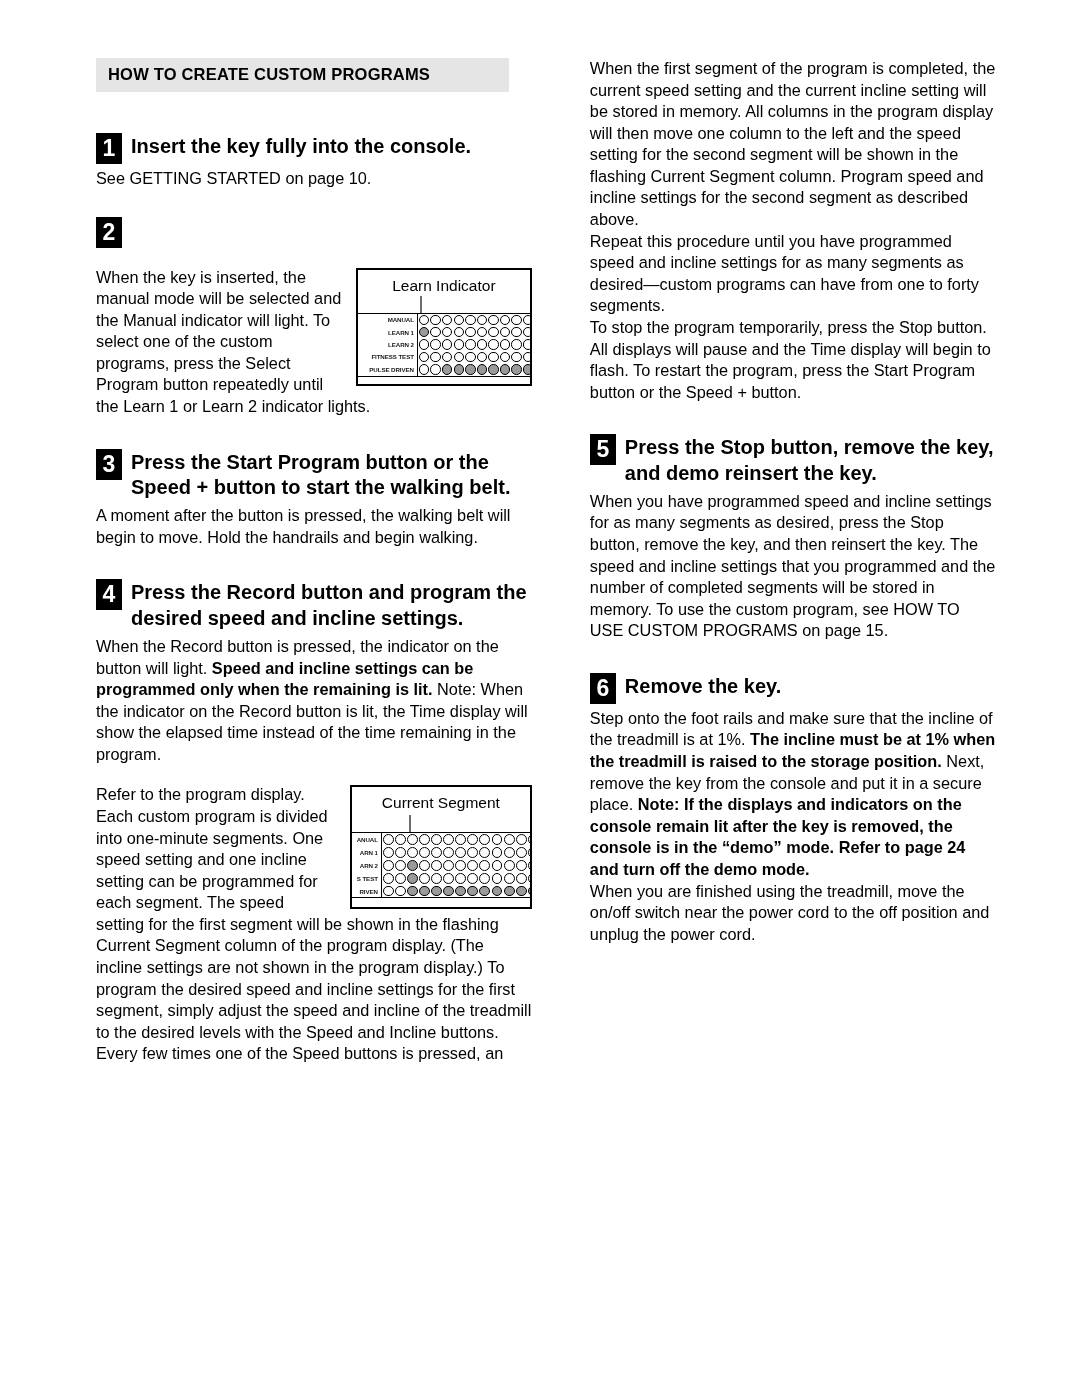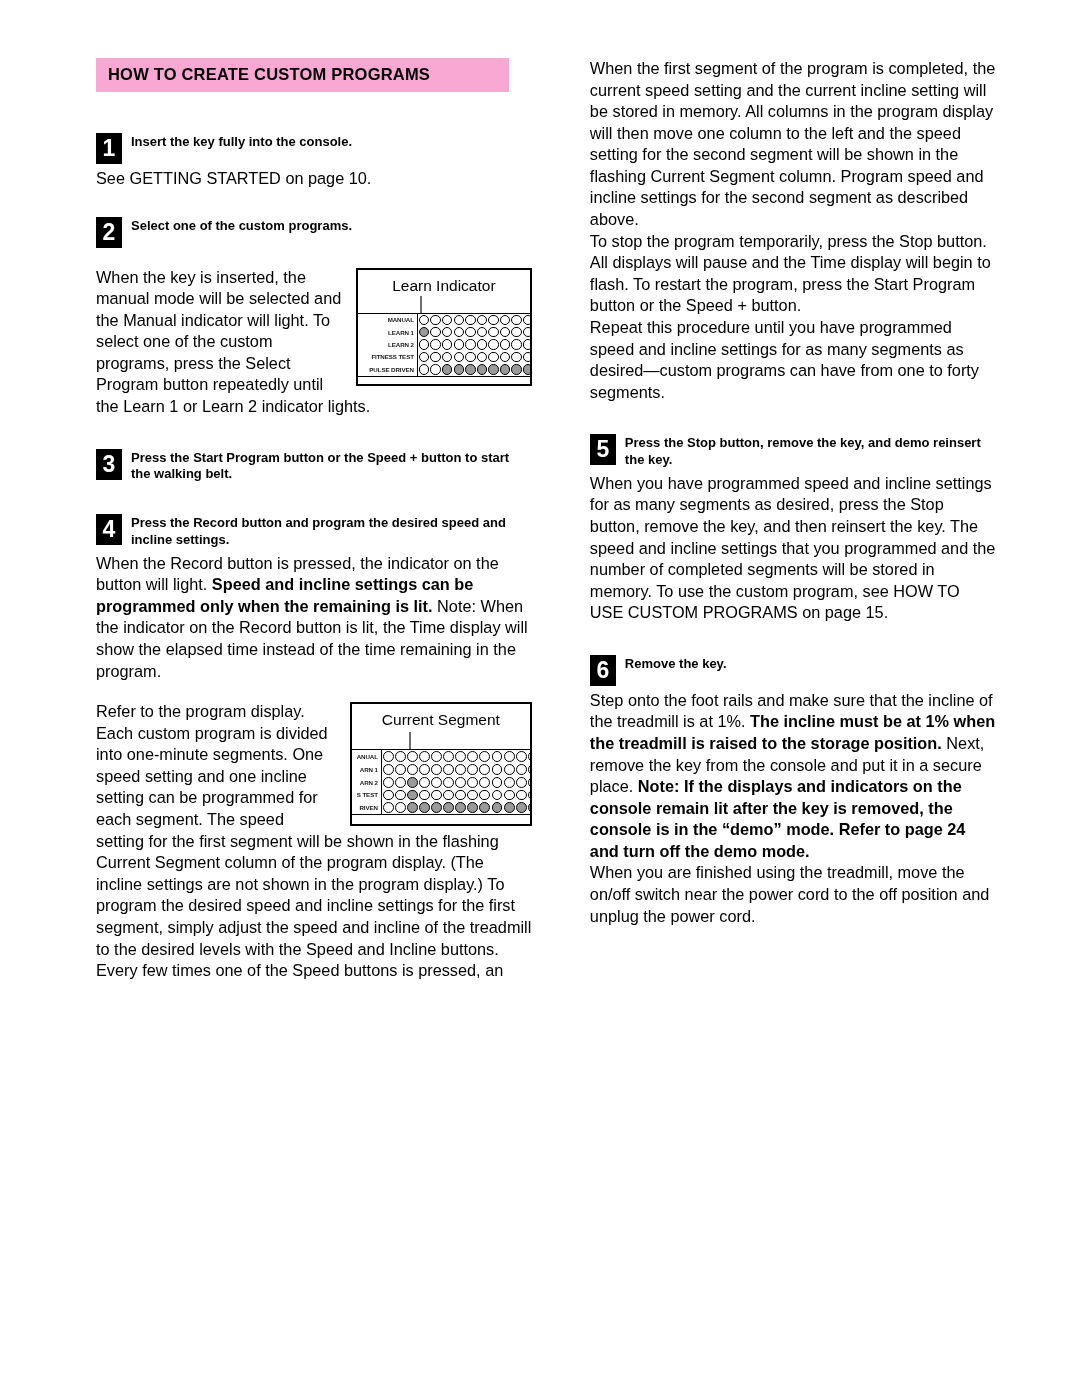--- a/index.html
+++ b/index.html
@@ -31,21 +31,21 @@
     width: 900px;
     display: flex;
     gap: 58px;
     align-items: flex-start;
   }
   .col-left  { width: 440px; }
   .col-right { width: 410px; }
 
   
   .section-bar {
-    background: #f9a8d4;
+    background: #e5e5e5;
     padding: 7px 12px 8px 12px;
     font-size: 16.5px;
     font-weight: bold;
     letter-spacing: 0.2px;
     margin-bottom: 40px;
     width: 413px;
     box-sizing: border-box;
   }
 
   
@@ -64,21 +64,21 @@
     color: #ffffff;
     font-size: 23px;
     font-weight: bold;
     line-height: 31px;
     text-align: center;
     margin-right: 9px;
     margin-top: 1px;
     font-family: "Liberation Sans", sans-serif;
   }
   .step-title {
-    font-size: 13px;
+    font-size: 20px;
     font-weight: bold;
     line-height: 1.29;
     padding-top: 2px;
   }
 
   
   p.body {
     font-size: 16.3px;
     line-height: 1.325;
     margin: 0 0 0 0;
@@ -192,21 +192,20 @@
       <div class="section-bar">HOW TO CREATE CUSTOM PROGRAMS</div>
 
       <div class="step">
         <div class="step-num">1</div>
         <div class="step-title">Insert the key fully into the console.</div>
       </div>
       <p class="body indent gap-sm">See GETTING STARTED on page 10.</p>
 
       <div class="step">
         <div class="step-num">2</div>
-        <div class="step-title">Select one of the custom programs.</div>
       </div>
 
       <div class="figure-wrap gap-sm">
 
         <div class="console-fig fig-learn" id="fig-learn">
           <div class="fig-caption">Learn Indicator</div>
           <div class="fig-callout-line" id="learn-callout" style="left: 62.2px; top: 26px; height: 30px;"></div>
           <div class="fig-grid" id="learn-grid" style="top: 43px;">
               <div class="fig-row" style="height: 12.4px;">
                 <div class="fig-rowlabel" style="width: 56px; font-size: 6.2px;">MANUAL</div>
@@ -285,20 +284,21 @@
               </div>
             </div>
         </div>
         <p class="body indent">When the key is inserted, the manual mode will be selected and the Manual indicator will light. To select one of the custom programs, press the Select Program button repeatedly until the Learn 1 or Learn 2 indicator lights.</p>
       </div>
 
       <div class="step gap-lg">
         <div class="step-num">3</div>
         <div class="step-title">Press the Start Program button or the Speed + button to start the walking belt.</div>
       </div>
+      <p class="body indent gap-sm">A moment after the button is pressed, the walking belt will begin to move. Hold the handrails and begin walking.</p>
 
       <div class="step gap-lg">
         <div class="step-num">4</div>
         <div class="step-title">Press the Record button and program the desired speed and incline settings.</div>
       </div>
 
       <p class="body indent gap-sm"><span>When the Record button is pressed, the indicator on the button will light. </span><b>Speed and incline settings can be programmed only when the remaining is lit.</b><span> Note: When the indicator on the Record button is lit, the Time display will show the elapsed time instead of the time remaining in the program.</span></p>
 
       <div class="figure-wrap gap-sm">
 
@@ -399,22 +399,22 @@
             </div>
         </div>
         <p class="body indent">Refer to the program display. Each custom program is divided into one-minute segments. One speed setting and one incline setting can be programmed for each segment. The speed setting for the first segment will be shown in the flashing Current Segment column of the program display. (The incline settings are not shown in the program display.) To program the desired speed and incline settings for the first segment, simply adjust the speed and incline of the treadmill to the desired levels with the Speed and Incline buttons. Every few times one of the Speed buttons is pressed, an</p>
       </div>
 
     </div>
 
     <div class="col-right">
 
       <p class="body gap-md">When the first segment of the program is completed, the current speed setting and the current incline setting will be stored in memory. All columns in the program display will then move one column to the left and the speed setting for the second segment will be shown in the flashing Current Segment column. Program speed and incline settings for the second segment as described above.</p>
+      <p class="body gap-md">Repeat this procedure until you have programmed speed and incline settings for as many segments as desired—custom programs can have from one to forty segments.</p>
       <p class="body gap-md">To stop the program temporarily, press the Stop button. All displays will pause and the Time display will begin to flash. To restart the program, press the Start Program button or the Speed + button.</p>
-      <p class="body gap-md">Repeat this procedure until you have programmed speed and incline settings for as many segments as desired—custom programs can have from one to forty segments.</p>
 
       <div class="step gap-lg">
         <div class="step-num">5</div>
         <div class="step-title">Press the Stop button, remove the key, and demo reinsert the key.</div>
       </div>
       <p class="body gap-sm">When you have programmed speed and incline settings for as many segments as desired, press the Stop button, remove the key, and then reinsert the key. The speed and incline settings that you programmed and the number of completed segments will be stored in memory. To use the custom program, see HOW TO USE CUSTOM PROGRAMS on page 15.</p>
 
       <div class="step gap-lg">
         <div class="step-num">6</div>
         <div class="step-title">Remove the key.</div>

